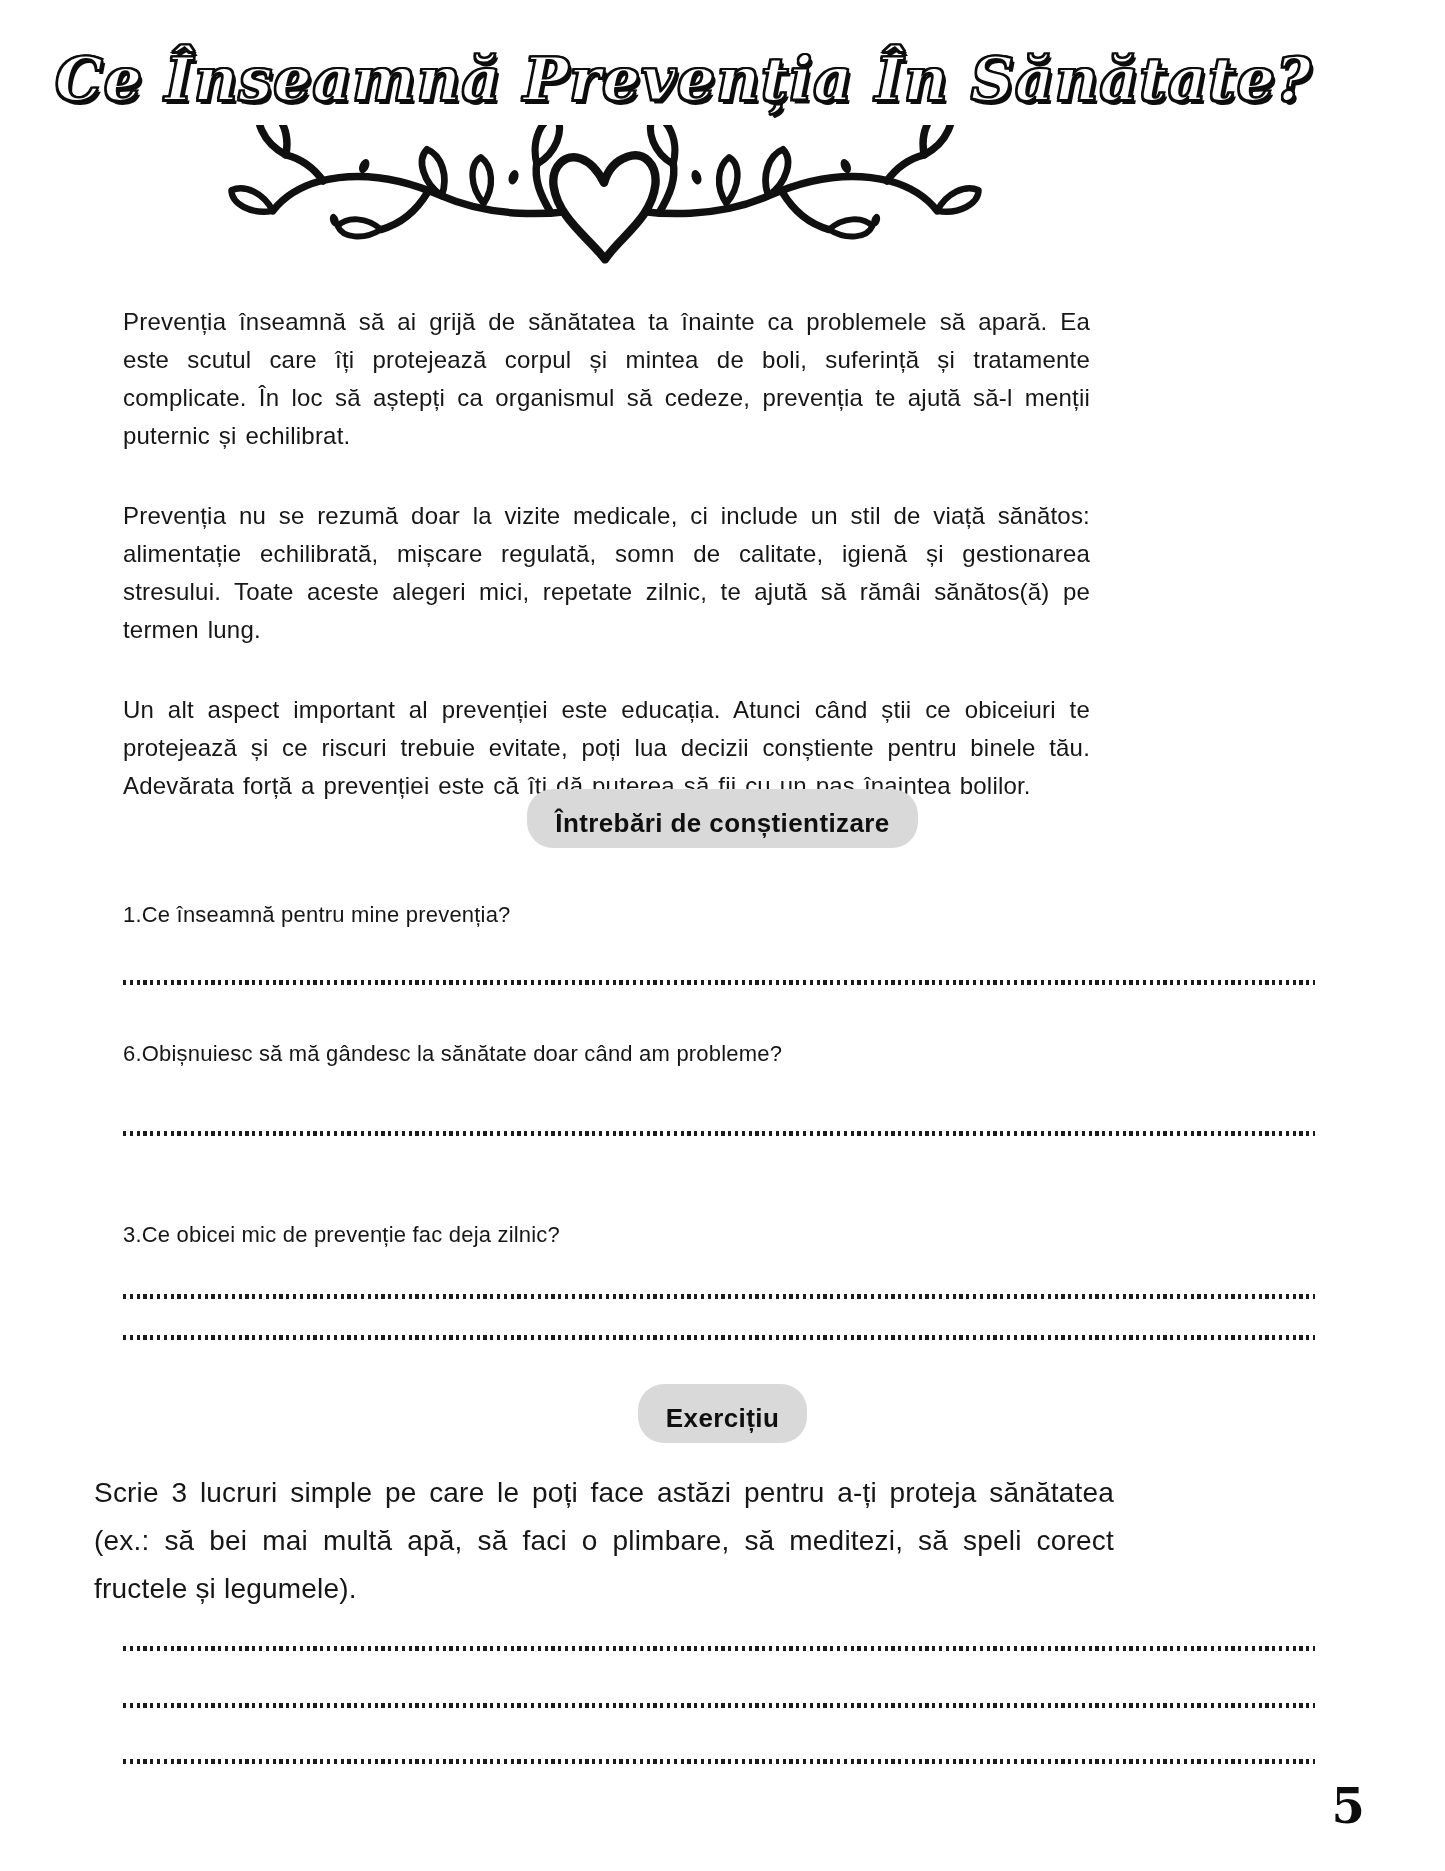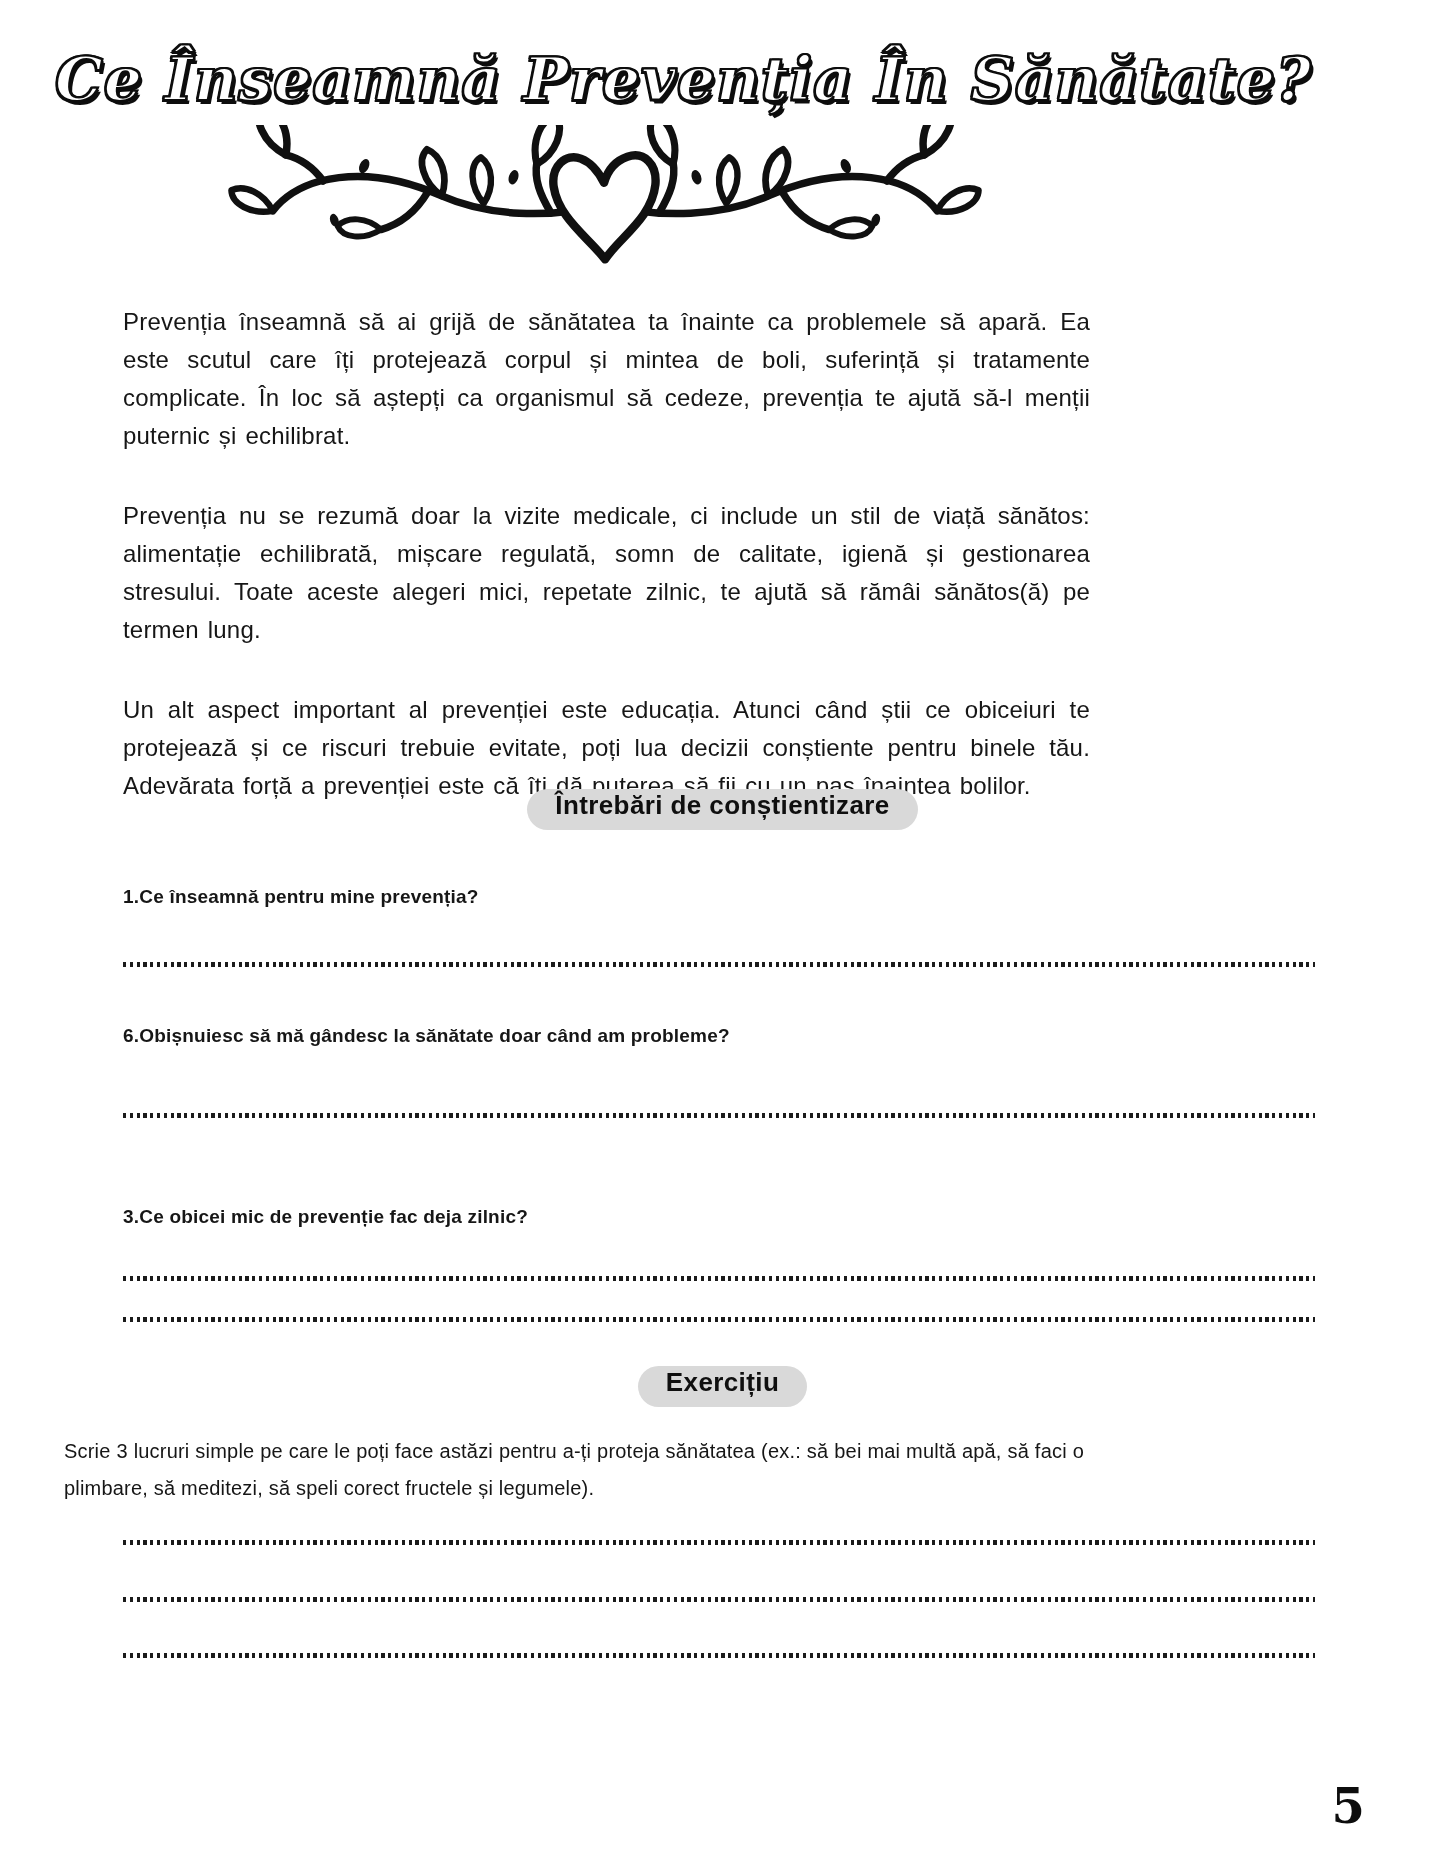--- a/index.html
+++ b/index.html
@@ -45,53 +45,52 @@
   }
   .intro p + p { margin-top: 42px; }
   .p1 { margin-top: 38px; }
   .badge-row { width: 100%; text-align: center; }
   .badge-row.first { margin-top: -16px; }
   .badge-row.second { margin-top: 44px; text-decoration: underline; }
   .badge {
     display: inline-block;
     background: #d9d9d9;
     border-radius: 26px;
-    padding: 1px 28px 9px;
+    padding: 19px 28px 9px;
     font-size: 26px;
     font-weight: 700;
     letter-spacing: 0.4px;
     color: #0f0f0f;
   }
   .question {
     margin-left: 123px;
     width: 1190px;
-    font-size: 19px;
+    font-size: 22px;
     line-height: 38px;
     letter-spacing: 0.2px;
-    font-weight: bold;
   }
   .q1 { margin-top: 48px; }
   .q2 { margin-top: 50px; }
   .q3 { margin-top: 80px; }
   .q4 { margin-top: 52px; }
   .dotline {
     margin-left: 123px;
     width: 1192px;
     height: 5px;
     background-image: repeating-linear-gradient(90deg, #1b1b1b 0 3.2px, transparent 3.2px 6.8px);
   }
   .dl1 { margin-top: 46px; }
   .dl2 { margin-top: 58px; }
   .dl3 { margin-top: 40px; }
   .dl4 { margin-top: 36px; }
   .exercise-text {
-    margin: 26px 0 0 64px;
+    margin: 26px 0 0 94px;
     width: 1020px;
-    font-size: 20px;
-    line-height: 37px;
+    font-size: 28px;
+    line-height: 48px;
     text-align: justify;
     letter-spacing: 0.2px;
   }
   .bl1 { margin-top: 33px; }
   .bl2 { margin-top: 52px; }
   .bl3 { margin-top: 51px; }
   .page-number {
     position: absolute;
     right: 80px;
     top: 1778px;

